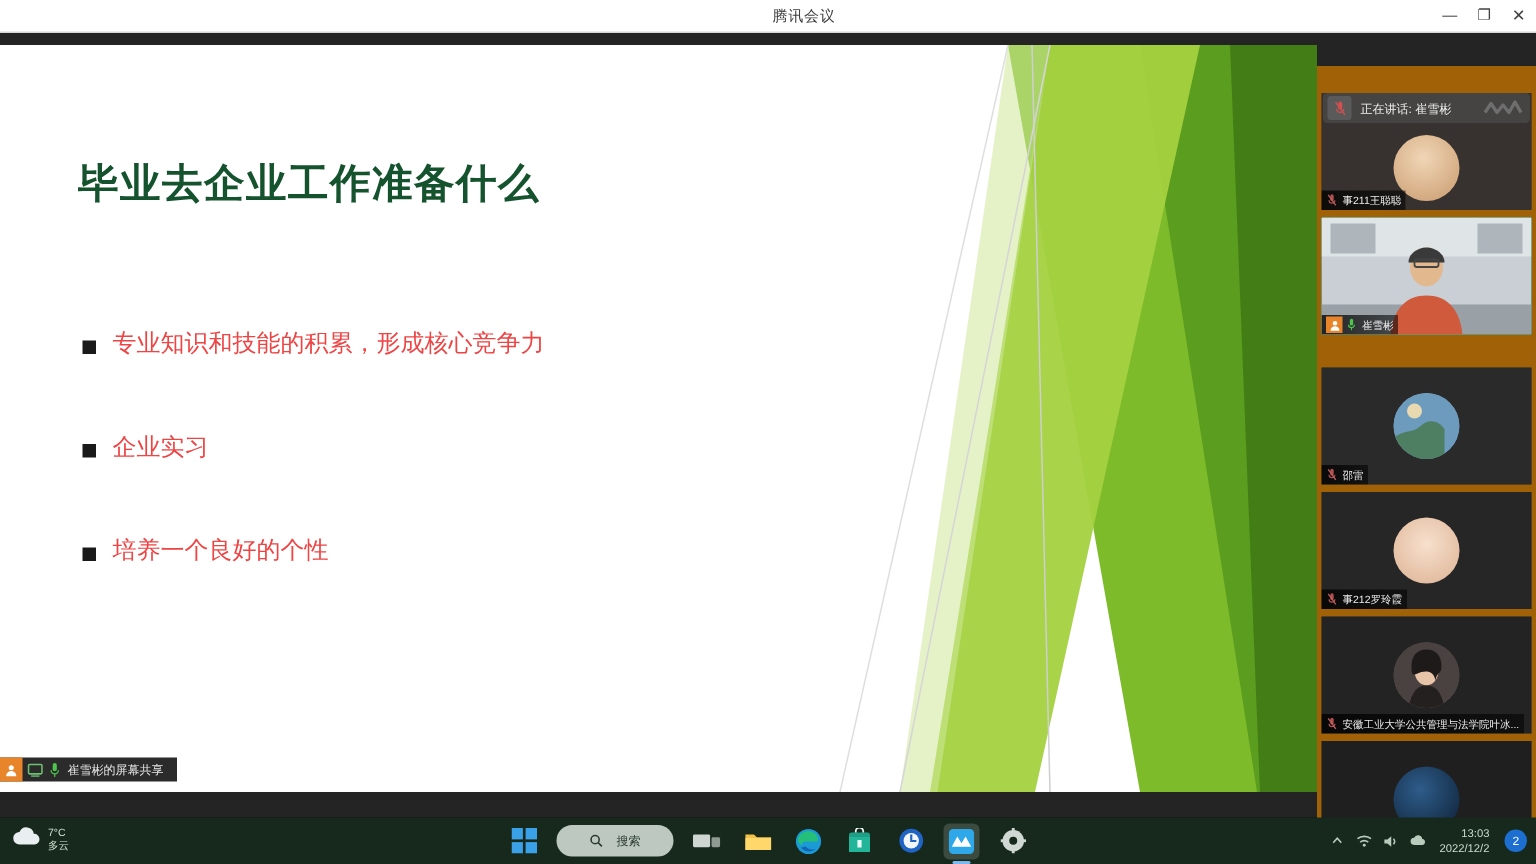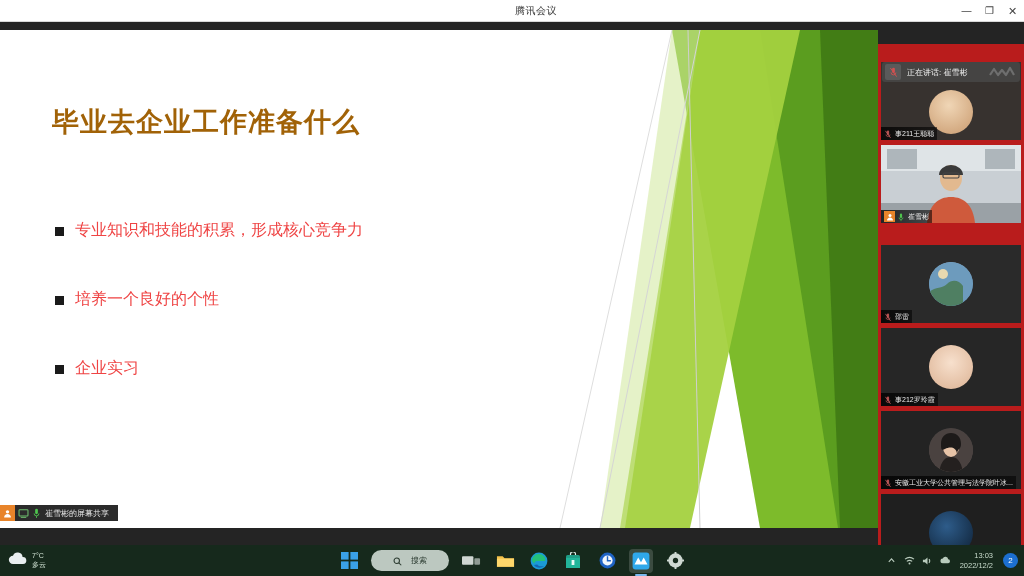--- a/index.html
+++ b/index.html
@@ -41,21 +41,21 @@
   }
   .slide {
     position:absolute; inset:0; background:#ffffff;
   }
   
   .slide .g {
     position:absolute; top:0; height:100%;
   }
   .slide-title {
     position:absolute; left:52px; top:74px;
-    font-size:27px; font-weight:bold; color:#a16207;
+    font-size:27px; font-weight:bold; color:#14532d;
     letter-spacing:1px; white-space:nowrap;
   }
   .bullets { position:absolute; left:55px; top:190px; width:640px; }
   .bullet {
     display:flex; align-items:flex-start; margin-bottom:49px;
     color:#222;
   }
   .bullet .sq {
     width:9px; height:9px; background:#1a1a1a; margin-top:7px; margin-right:11px;
     flex:0 0 auto;
@@ -70,21 +70,21 @@
   .sharebar .orange {
     width:15px; height:16px; background:#e8842a; display:flex;
     align-items:center; justify-content:center; flex:0 0 auto;
   }
   .sharebar .ic { margin-left:3px; display:flex; align-items:center; flex:0 0 auto; }
   .sharebar .nm { font-size:8px; color:#e8e8e8; margin-left:4px; white-space:nowrap; }
 
   
   .filmstrip {
     position:absolute; right:0; top:22px; width:146px; height:523px;
-    background:#b91c1c;
+    background:#a16207;
   }
   .speaking {
     position:absolute; left:4px; top:18px; width:138px; height:20px;
     background:rgba(72,72,72,.82); border-radius:3px;
     display:flex; align-items:center; z-index:5;
   }
   .speaking .micbox {
     width:16px; height:16px; margin-left:3px; border-radius:2px;
     background:#5a5a5a; display:flex; align-items:center; justify-content:center;
     flex:0 0 auto;
@@ -188,25 +188,25 @@
 
         <div class="slide-title">毕业去企业工作准备什么</div>
 
         <div class="bullets">
           <div class="bullet">
             <span class="sq"></span>
             <span class="btxt">专业知识和技能的积累，形成核心竞争力</span>
           </div>
           <div class="bullet">
             <span class="sq"></span>
-            <span class="btxt">培养一个良好的个性</span>
+            <span class="btxt">企业实习</span>
           </div>
           <div class="bullet">
             <span class="sq"></span>
-            <span class="btxt">企业实习</span>
+            <span class="btxt">培养一个良好的个性</span>
           </div>
         </div>
       </div>
 
       <div class="sharebar">
         <span class="orange">
           <svg width="9" height="9" viewBox="0 0 16 16">
               <circle cx="8" cy="5" r="3" fill="#fff"></circle>
               <path d="M2 15c0-3.3 2.7-6 6-6s6 2.7 6 6z" fill="#fff"></path>
             </svg>

